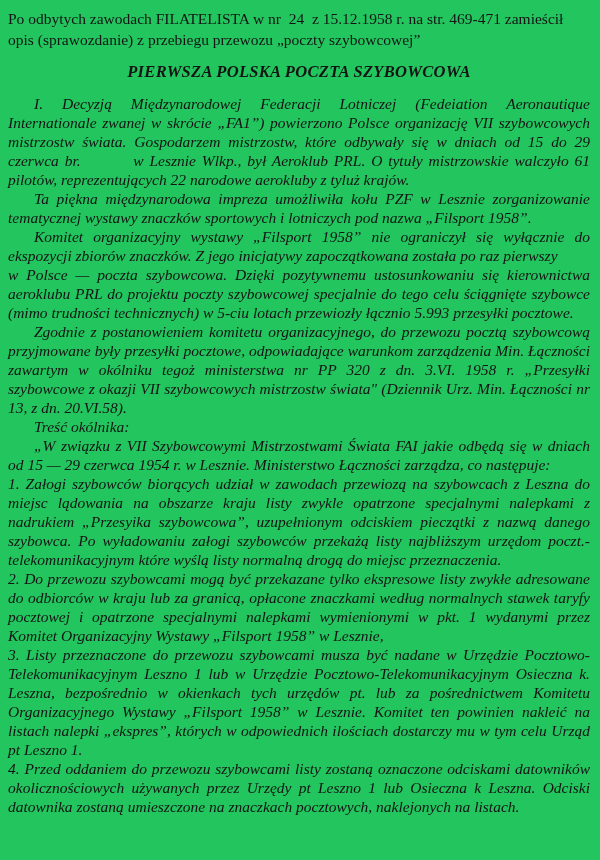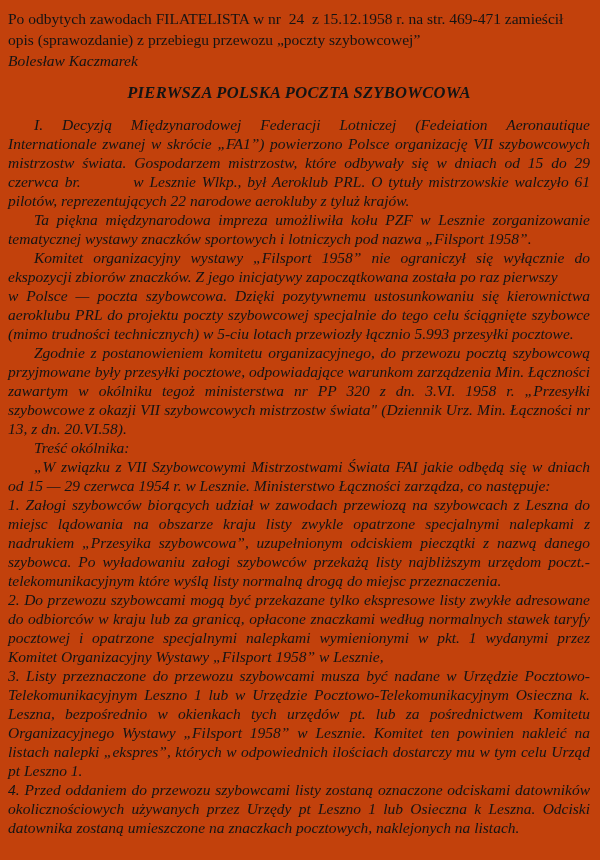--- a/index.html
+++ b/index.html
@@ -6,21 +6,21 @@
     margin: 0;
     padding: 0;
     background: #ffffff;
   }
   .page {
     position: relative;
     width: 600px;
     height: 860px;
     box-sizing: border-box;
     padding: 8px 10px 0 8px;
-    background: #c2410c;
+    background: #22c55e;
     color: #141414;
     font-family: "Liberation Serif", serif;
     overflow: hidden;
   }
   .intro {
     margin: 0;
     font-size: 15.5px;
     line-height: 21px;
     font-style: normal;
     text-align: left;
@@ -50,21 +50,20 @@
   .par.indented {
     text-indent: 26px;
   }
 </style>
 </head>
 <body>
 
 <div class="page">
   <p class="intro">Po odbytych zawodach FILATELISTA w nr&nbsp;&nbsp;24&nbsp;&nbsp;z 15.12.1958 r. na str. 469-471 zamieścił opis (sprawozdanie) z przebiegu przewozu „poczty szybowcowej”</p>
 
-  <p class="author">Bolesław Kaczmarek</p>
 
   <h1 class="title">PIERWSZA POLSKA POCZTA SZYBOWCOWA</h1>
 
   <p class="par indented">I. Decyzją Międzynarodowej Federacji Lotniczej (Fedeiation Aeronautique Internationale zwanej w skrócie „FA1”) powierzono Polsce organizację VII szybowcowych mistrzostw świata. Gospodarzem mistrzostw, które odbywały się w dniach od 15 do 29 czerwca br.&nbsp;&nbsp;&nbsp;&nbsp;&nbsp;&nbsp;&nbsp;&nbsp; w Lesznie Wlkp., był Aeroklub PRL. O tytuły mistrzowskie walczyło 61 pilotów, reprezentujących 22 narodowe aerokluby z tyluż krajów.</p>
 
   <p class="par indented">Ta piękna międzynarodowa impreza umożliwiła kołu PZF w Lesznie zorganizowanie tematycznej wystawy znaczków sportowych i lotniczych pod nazwa „Filsport 1958”.</p>
 
   <p class="par indented">Komitet organizacyjny wystawy „Filsport 1958” nie ograniczył się wyłącznie do ekspozycji zbiorów znaczków. Z jego inicjatywy zapoczątkowana została po raz pierwszy</p>
 
   <p class="par">w Polsce — poczta szybowcowa. Dzięki pozytywnemu ustosunkowaniu się kierownictwa aeroklubu PRL do projektu poczty szybowcowej specjalnie do tego celu ściągnięte szybowce (mimo trudności technicznych) w 5-ciu lotach przewiozły łącznio 5.993 przesyłki pocztowe.</p>

